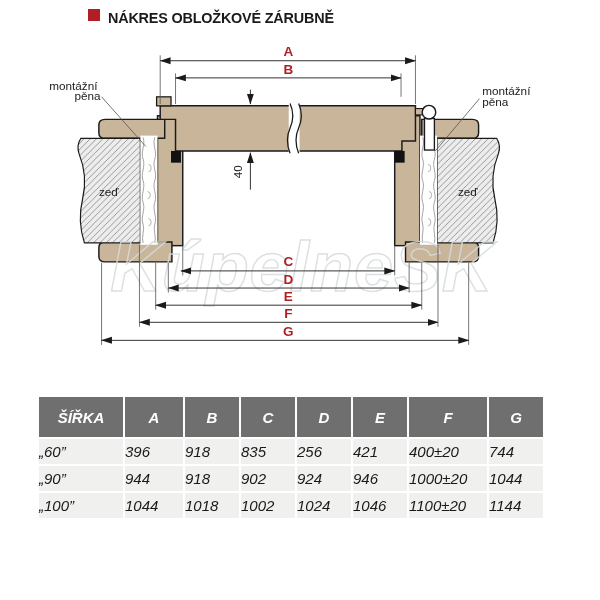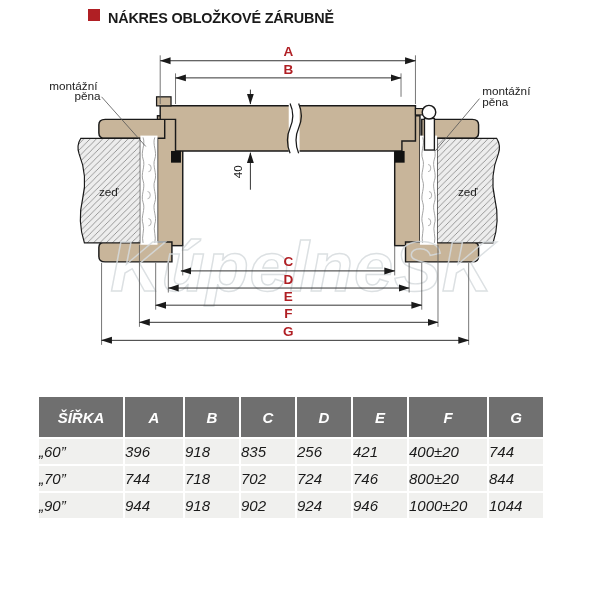--- a/index.html
+++ b/index.html
@@ -180,33 +180,33 @@
       <td>„60”</td>
       <td>396</td>
       <td>918</td>
       <td>835</td>
       <td>256</td>
       <td>421</td>
       <td>400±20</td>
       <td>744</td>
     </tr>
     <tr>
-      <td>„70”</td>
-      <td>744</td>
-      <td>718</td>
-      <td>702</td>
-      <td>724</td>
-      <td>746</td>
-      <td>800±20</td>
-      <td>844</td>
-    </tr>
-    <tr>
       <td>„90”</td>
       <td>944</td>
       <td>918</td>
       <td>902</td>
       <td>924</td>
       <td>946</td>
       <td>1000±20</td>
       <td>1044</td>
     </tr>
+    <tr>
+      <td>„100”</td>
+      <td>1044</td>
+      <td>1018</td>
+      <td>1002</td>
+      <td>1024</td>
+      <td>1046</td>
+      <td>1100±20</td>
+      <td>1144</td>
+    </tr>
   </tbody>
 </table>
 
 </body></html>

